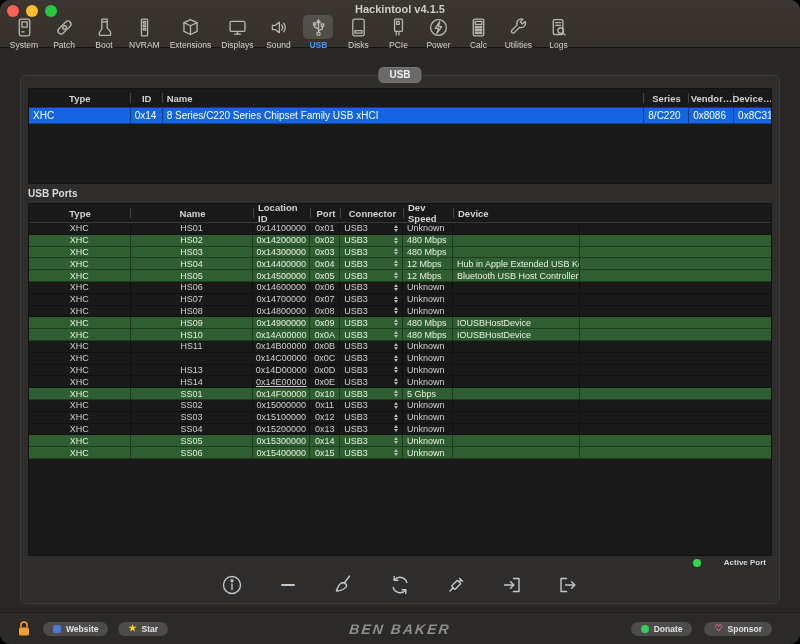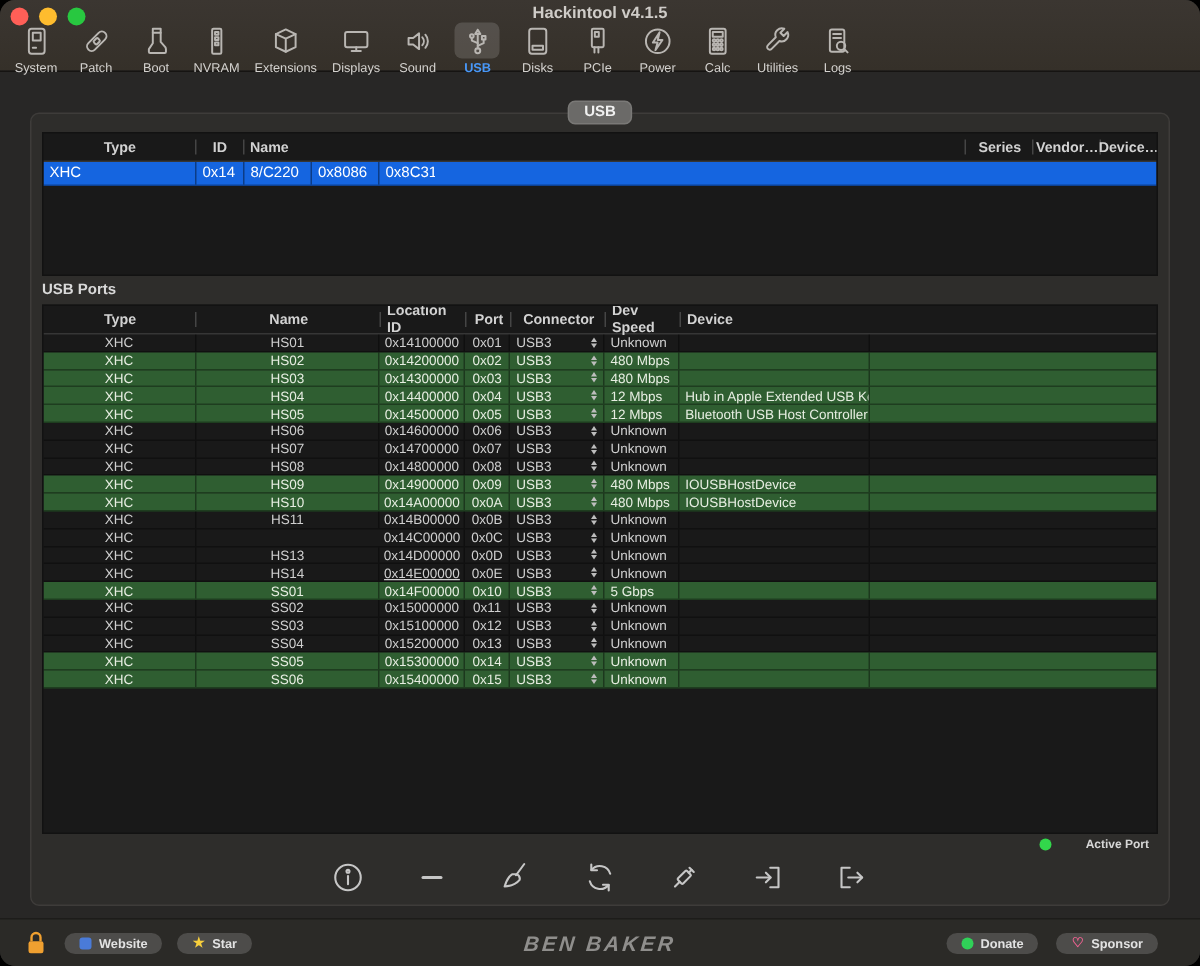--- a/index.html
+++ b/index.html
@@ -338,20 +338,21 @@
         <div class="hcell ac" style="width: 32px;">ID</div>
         <div class="hcell al" style="width: 483px;">Name</div>
         <div class="hcell ac" style="width: 45px;">Series</div>
         <div class="hcell ac" style="width: 45px;">Vendor…</div>
         <div class="hcell ac" style="width: 37px;">Device…</div>
       </div>
     <div class="tbody">
         <div class="trow crow sel">
           <div class="cell al" style="width: 102px;">XHC</div>
           <div class="cell al" style="width: 32px;">0x14</div>
+          <div class="cell al" style="width: 483px;">8 Series/C220 Series Chipset Family USB xHCI</div>
           <div class="cell al" style="width: 45px;">8/C220</div>
           <div class="cell al" style="width: 45px;">0x8086</div>
           <div class="cell al" style="width: 37px;">0x8C31</div>
         </div>
       </div>
   </div>
 
   <div id="ports-label">USB Ports</div>
 
   <div id="ptable" class="tbl">

